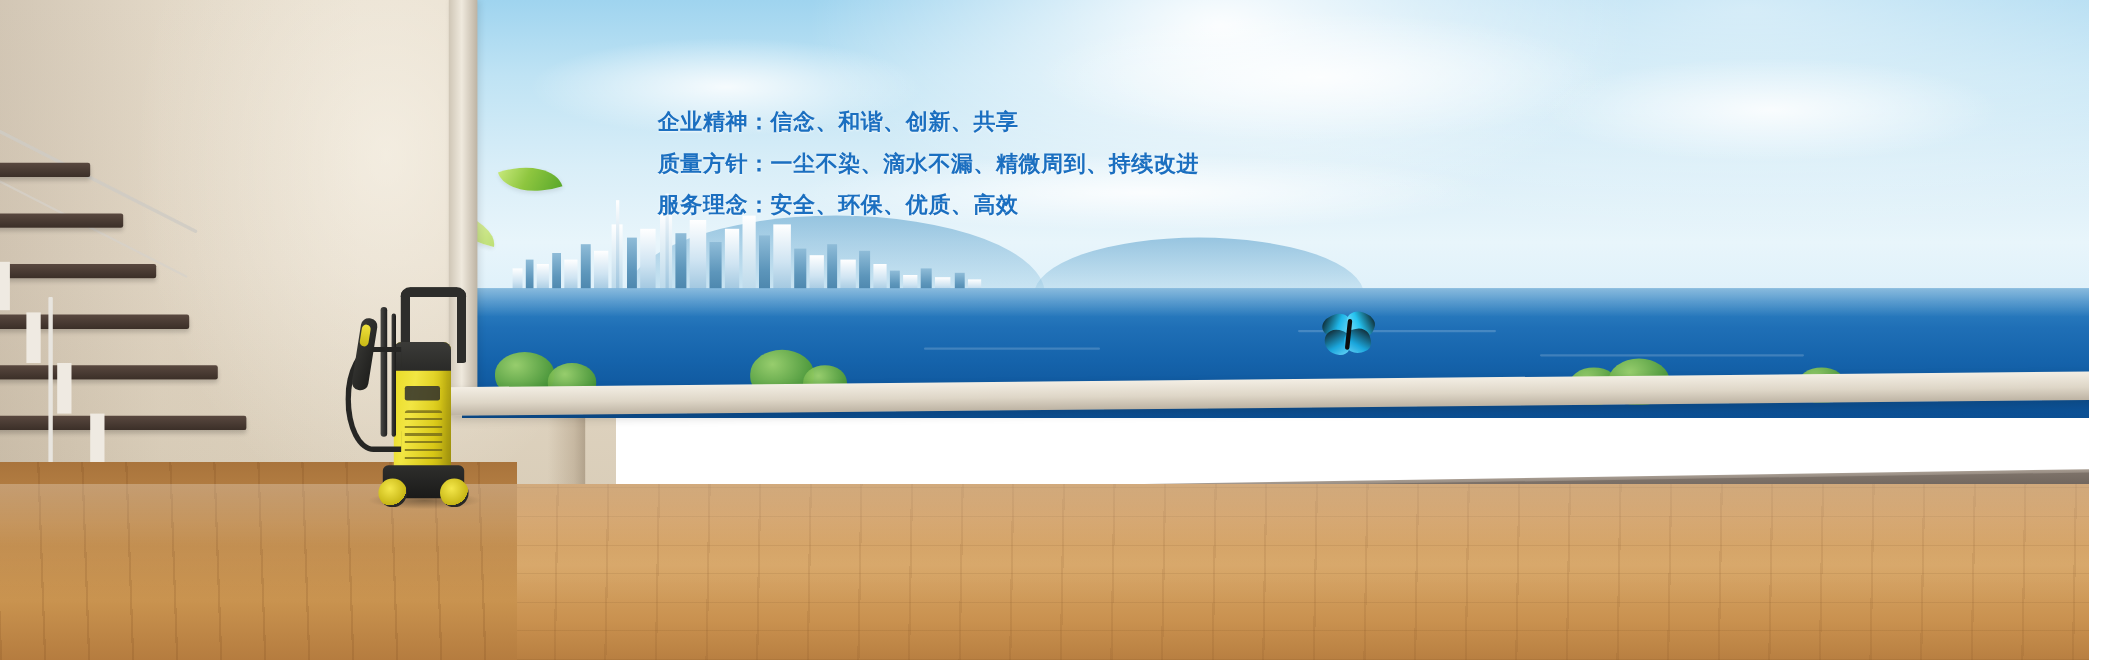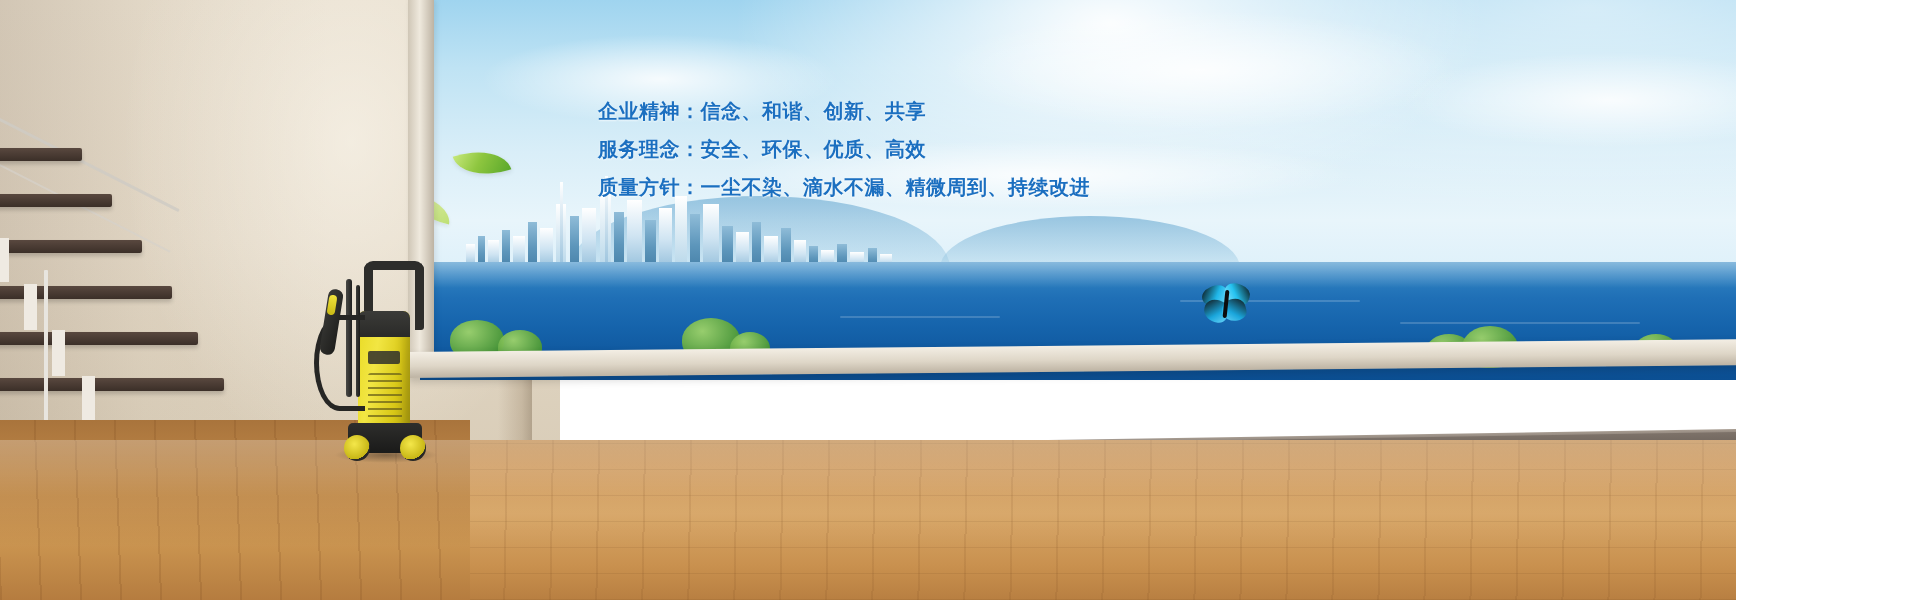--- a/index.html
+++ b/index.html
@@ -1,20 +1,20 @@
 <!DOCTYPE html>
 <html><head>
 <meta charset="utf-8">
 <style>
   html,body{margin:0;padding:0;background:#fff;}
   body{font-family:"Liberation Sans","DejaVu Sans",sans-serif;}
 
   #stage{
     position:relative;
-    width:1736px;height:600px;
+    width:1899px;height:600px;
     overflow:hidden;
   }
 
   
   .room{
     position:absolute;left:0;top:0;width:560px;height:600px;
     background:
       linear-gradient(90deg, rgba(120,100,80,.18) 0%, rgba(120,100,80,.04) 26%, rgba(255,255,255,0) 60%),
       linear-gradient(180deg,#e6dccb 0%, #e3d8c6 40%, #d9cdb8 78%, #cfc1ab 100%);
     overflow:hidden;
@@ -354,17 +354,17 @@
     <div class="w-hose"></div>
     <div class="w-gun"></div>
     <div class="w-gun-y"></div>
     <div class="w-base"></div>
     <div class="w-wheel" style="left:34px;top:180px;"></div>
     <div class="w-wheel" style="left:90px;top:180px;"></div>
   </div>
 
   <div class="copy">
     <div class="ln">企业精神：信念、和谐、创新、共享</div>
+    <div class="ln">质量方针：一尘不染、滴水不漏、精微周到、持续改进</div>
     <div class="ln">服务理念：安全、环保、优质、高效</div>
-    <div class="ln">质量方针：一尘不染、滴水不漏、精微周到、持续改进</div>
   </div>
 
 </div>
 
 </body></html>

